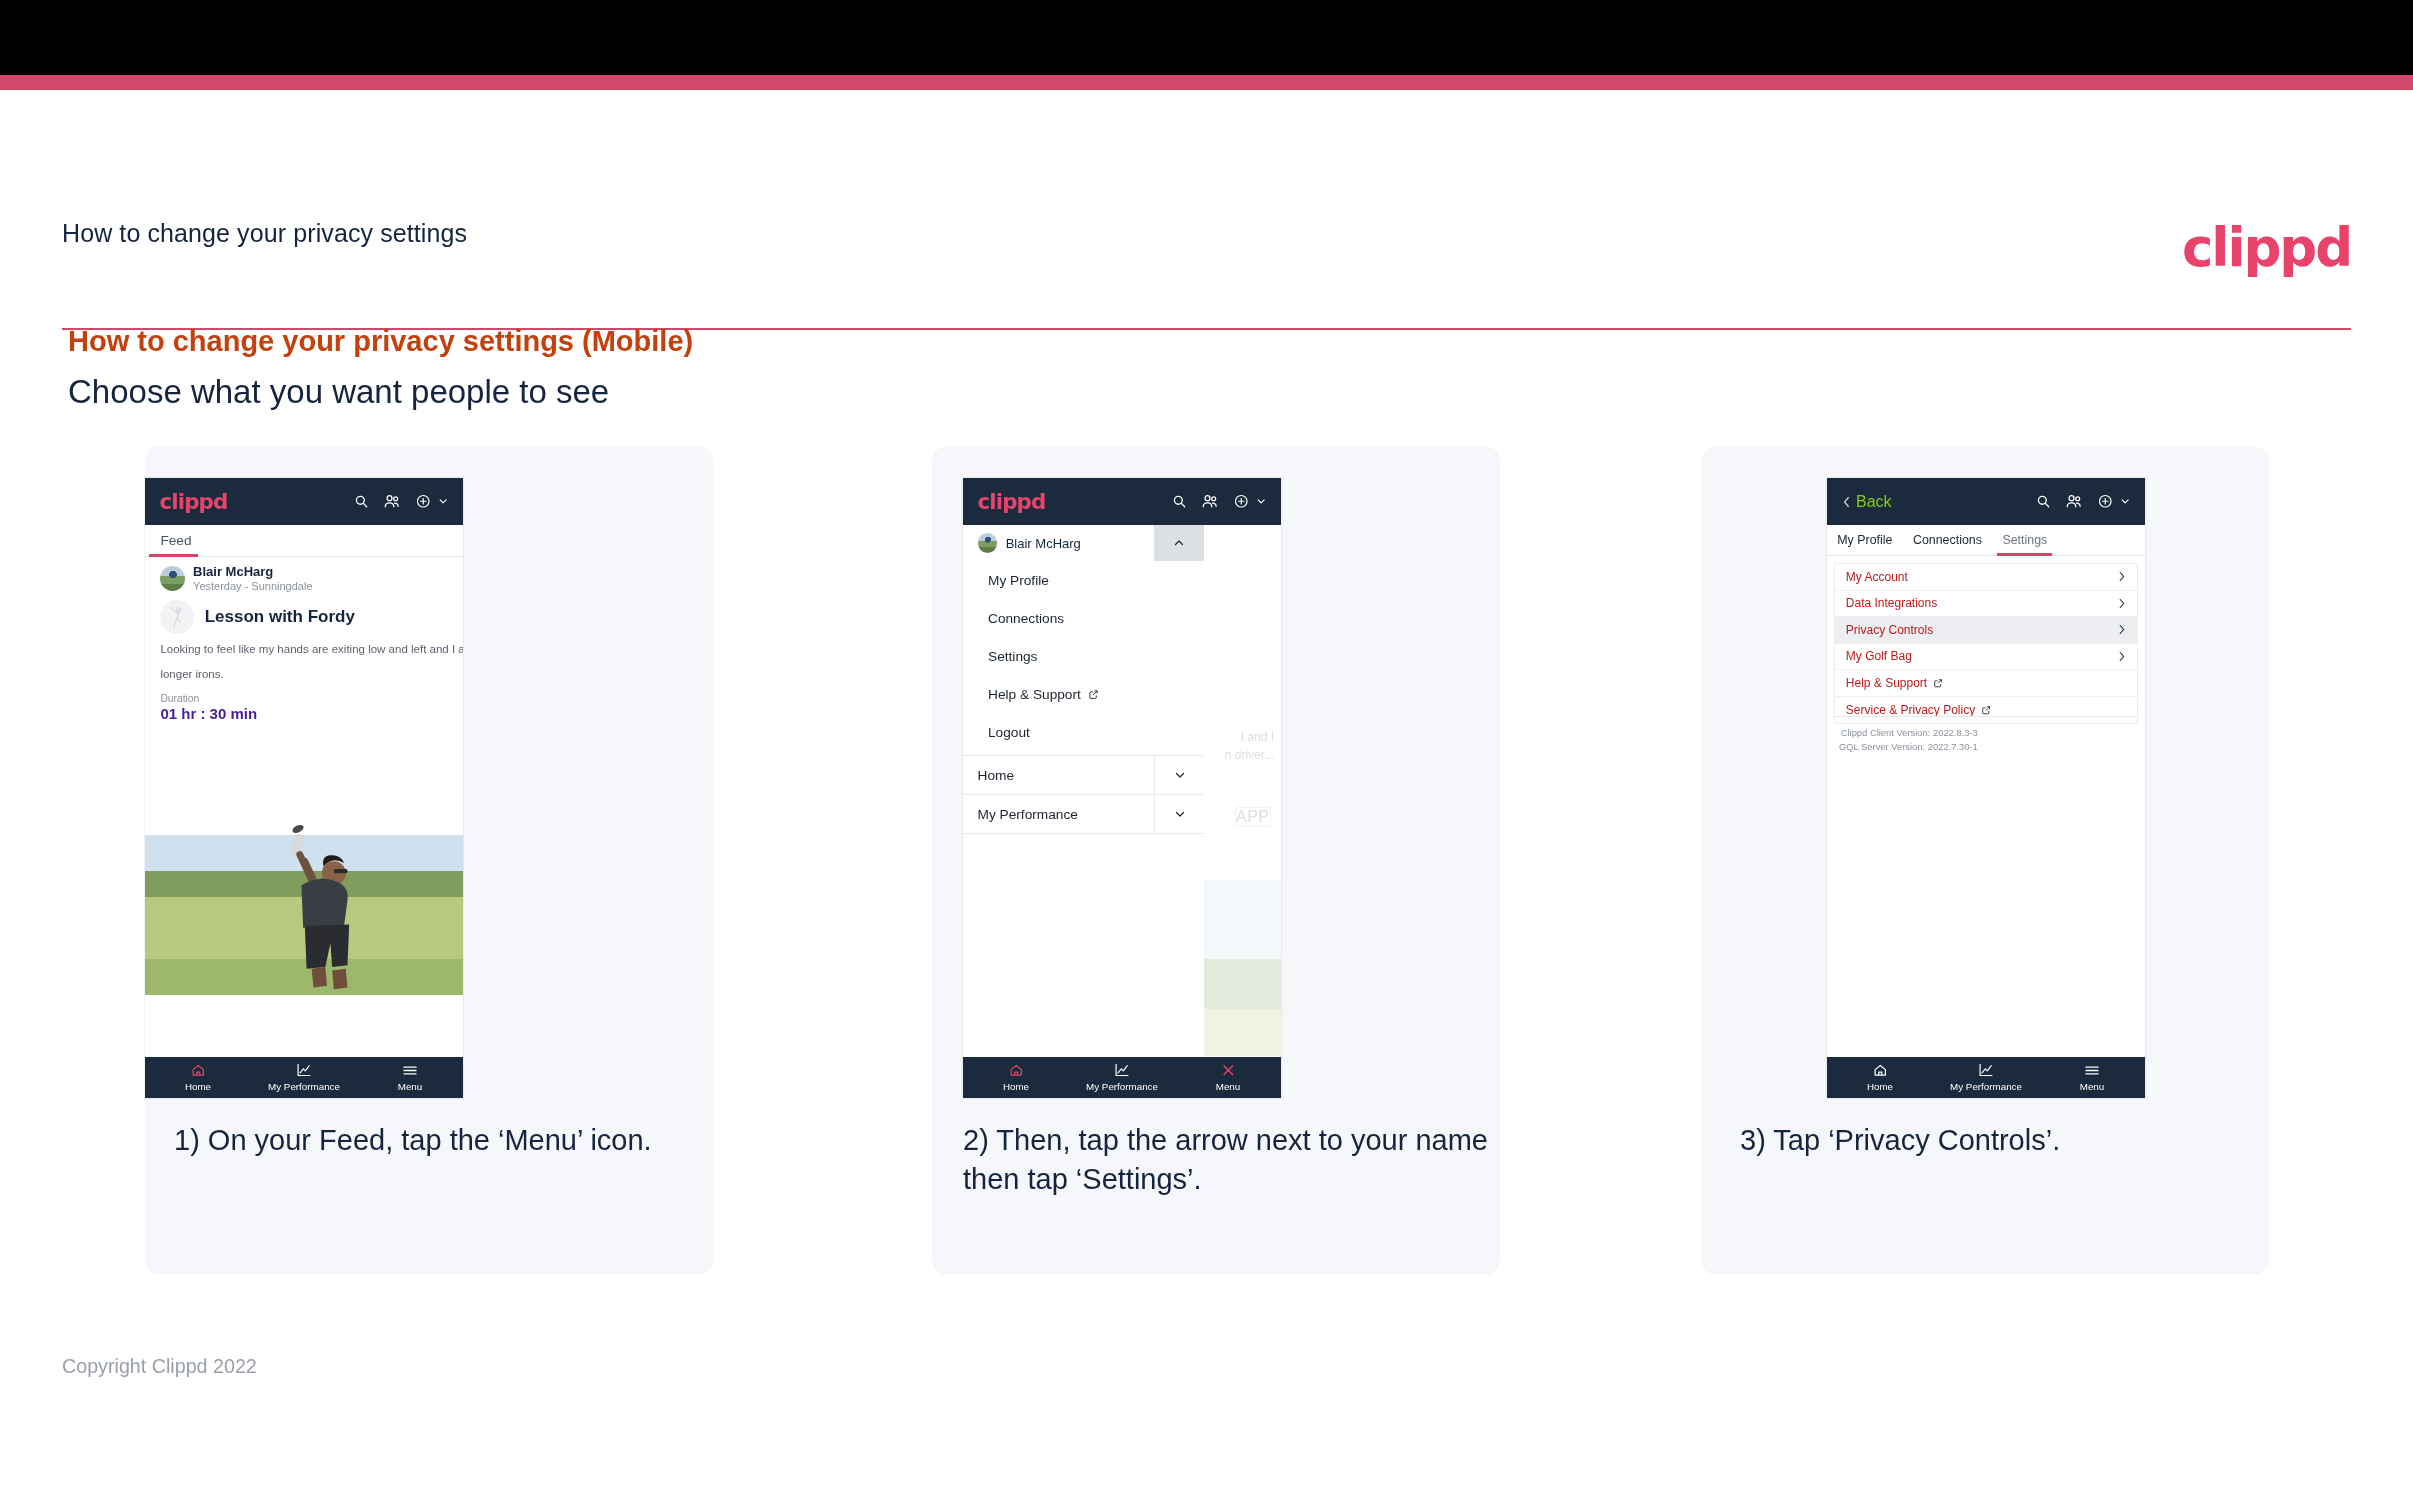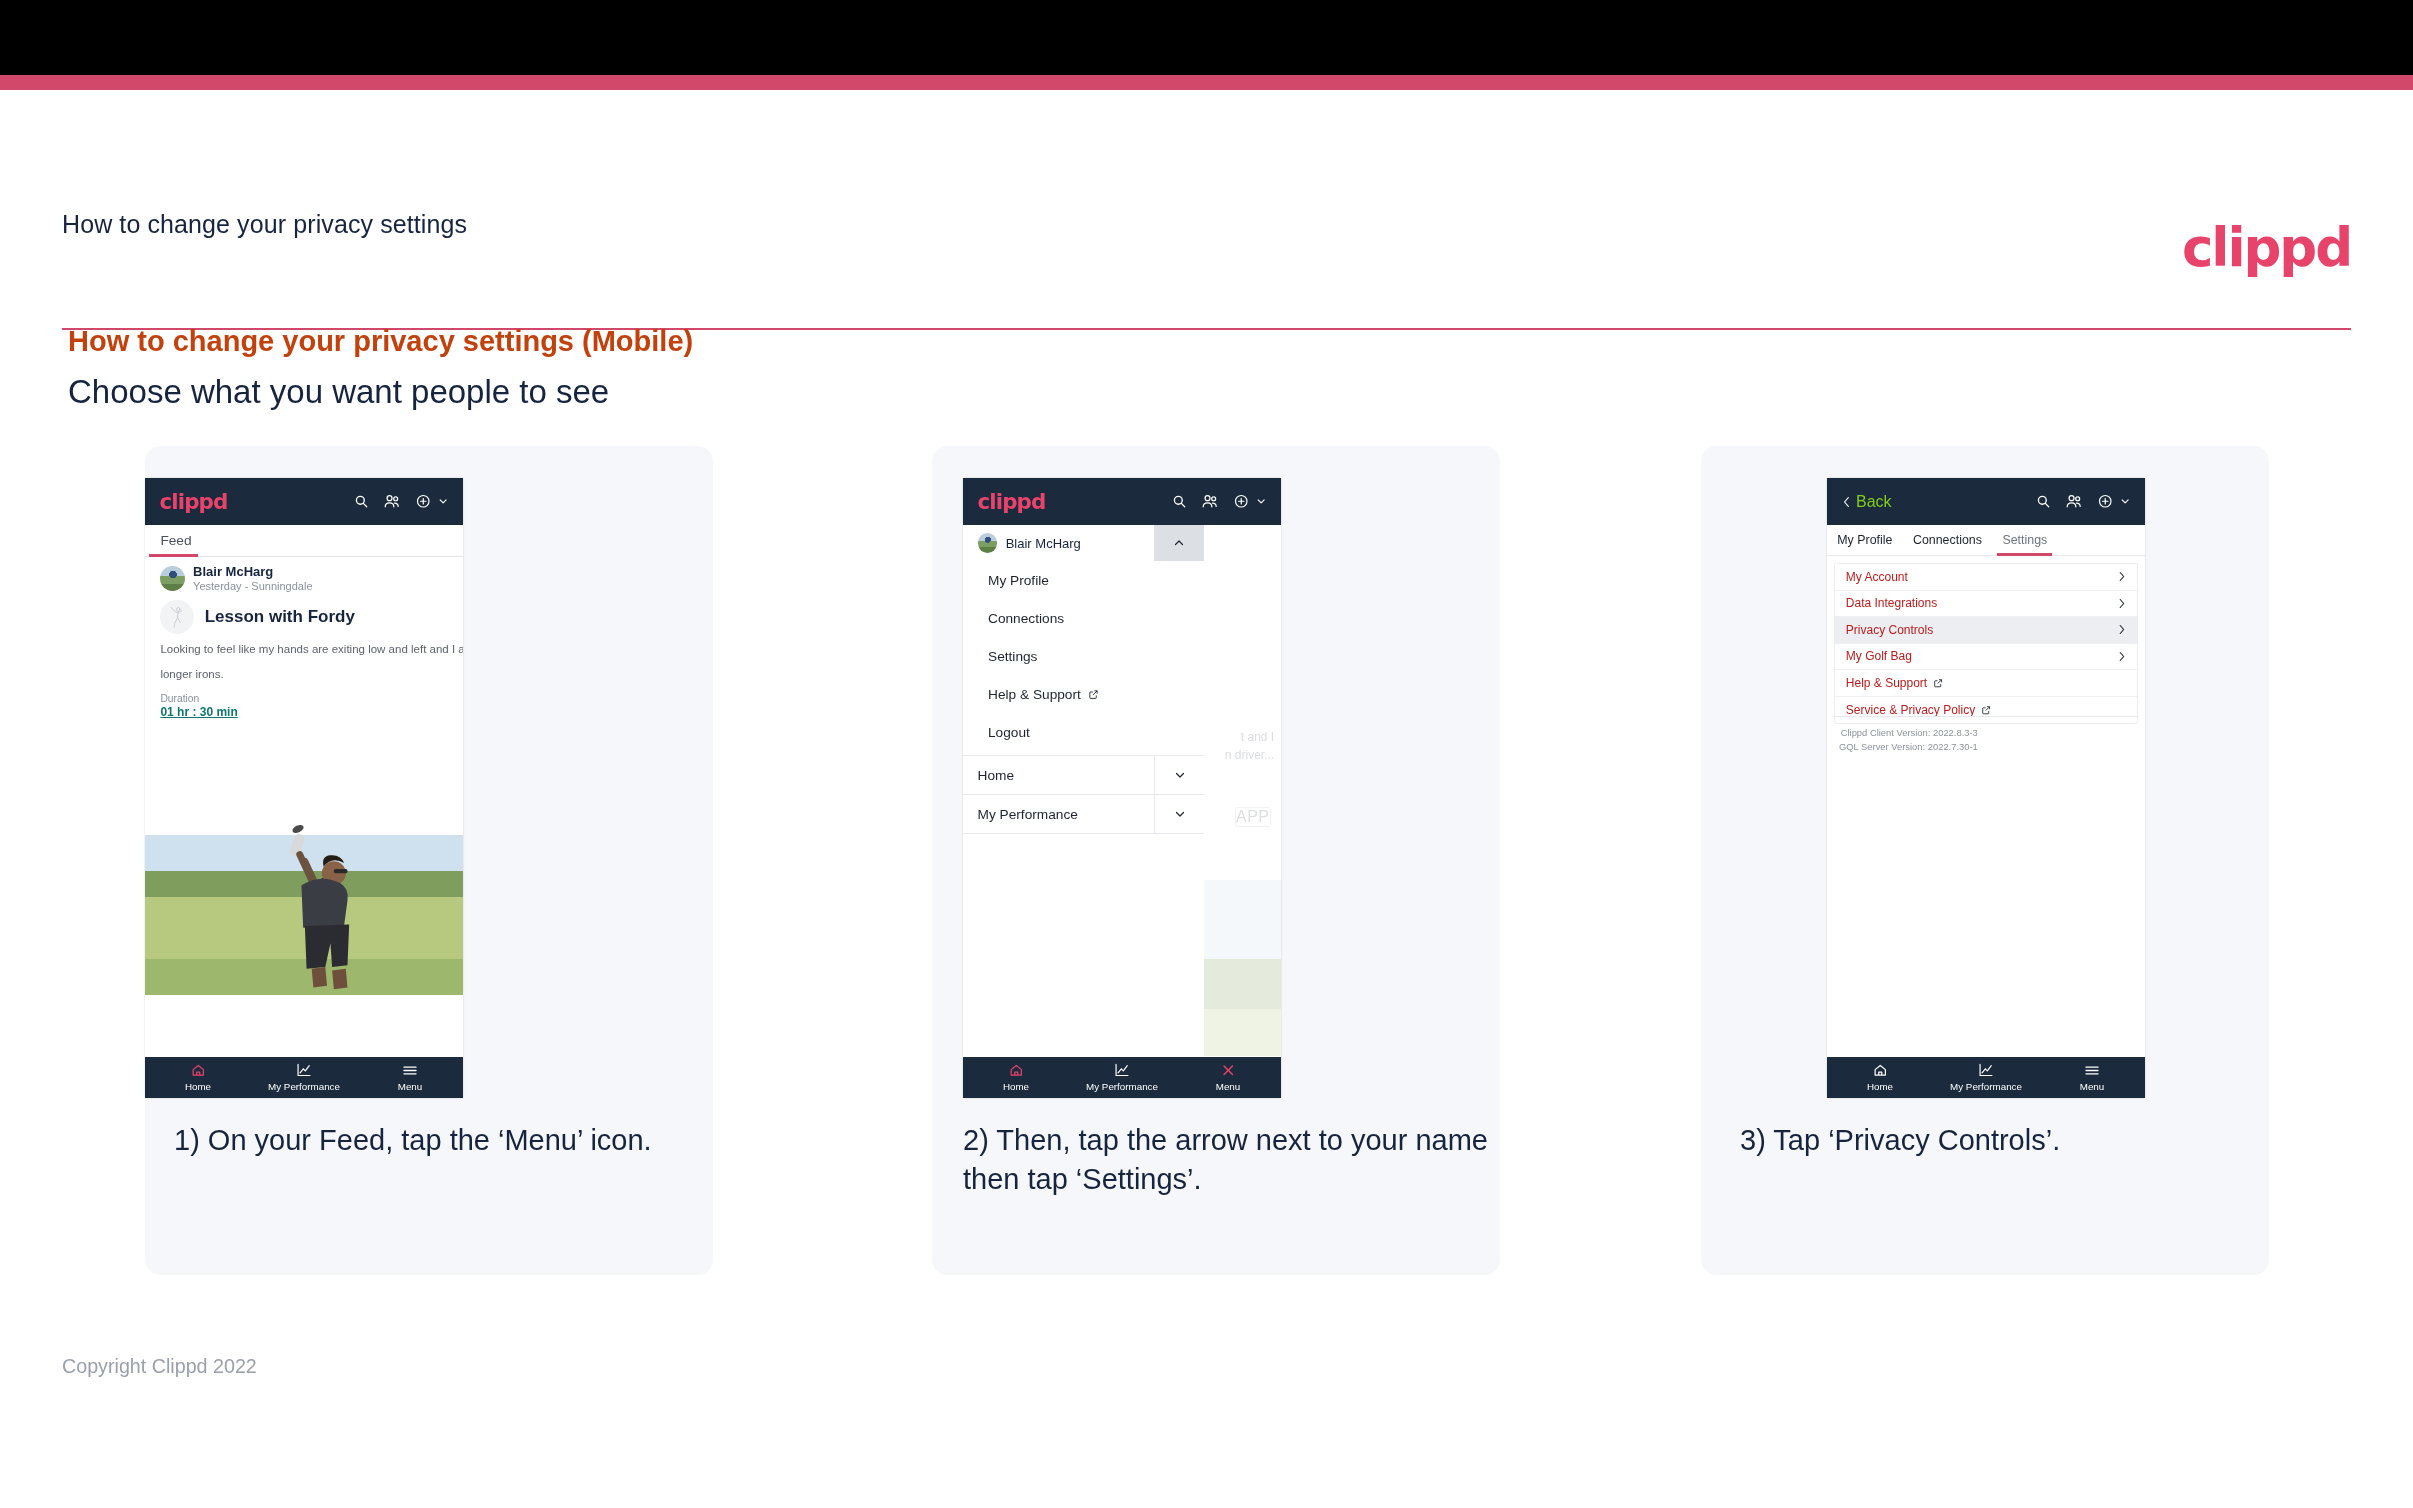--- a/index.html
+++ b/index.html
@@ -10,21 +10,21 @@
     overflow: hidden;
   }
 
   
   .topbar-black { position:absolute; left:0; top:0; width:2413px; height:75px; background:#000000; }
   .topbar-pink  { position:absolute; left:0; top:75px; width:2413px; height:15.4px; background:#d2486b; }
 
   
   .slide-header { position:absolute; left:0; top:91px; width:2413px; height:147px; background:#ffffff; }
   .slide-header-title {
-    position:absolute; left:62px; top:119px;
+    position:absolute; left:62px; top:128px;
     font-size:25px; color:#16243f; letter-spacing:0.1px;
   }
   .brand-logo {
     position:absolute; right:62px; top:126px;
     font-size:53px; font-weight:bold; color:#e8436b;
     letter-spacing:-2.1px; font-family:"DejaVu Sans", sans-serif;
   }
   .header-rule {
     position:absolute; left:62px; top:237px; width:2289px; height:1.7px; background:#d2486b;
   }
@@ -110,21 +110,21 @@
     width:34px; height:34px; border-radius:50%; background:#f2f3f5;
     display:flex; align-items:center; justify-content:center; flex:none;
   }
   .lesson-title { font-size:17px; font-weight:bold; color:#16243f; }
 
   .post-body {
     padding:7.7px 0 0 15.4px; font-size:11.5px; line-height:1.45; color:#5c626d;
     width:323px; white-space:nowrap; overflow:hidden;
   }
   .dur-label { padding:10.3px 0 0 15.4px; font-size:10.3px; color:#8b919c; }
-  .dur-value { padding:1.7px 0 0 15.4px; font-size:12px; font-weight:bold; color:#0f766e;text-decoration:underline; }
+  .dur-value { padding:1.7px 0 0 15.4px; font-size:15px; font-weight:bold; color:#4c1d95; }
 
   .post-photo {
     position:absolute; left:0; top:259px; width:100%; height:258px;
     background:
       linear-gradient(to bottom,
         #ffffff 0 38%,
         #cfe0ee 38% 52%,
         #7f9d5c 52% 62%,
         #b6c97f 62% 86%,
         #9db76c 86% 100%);

